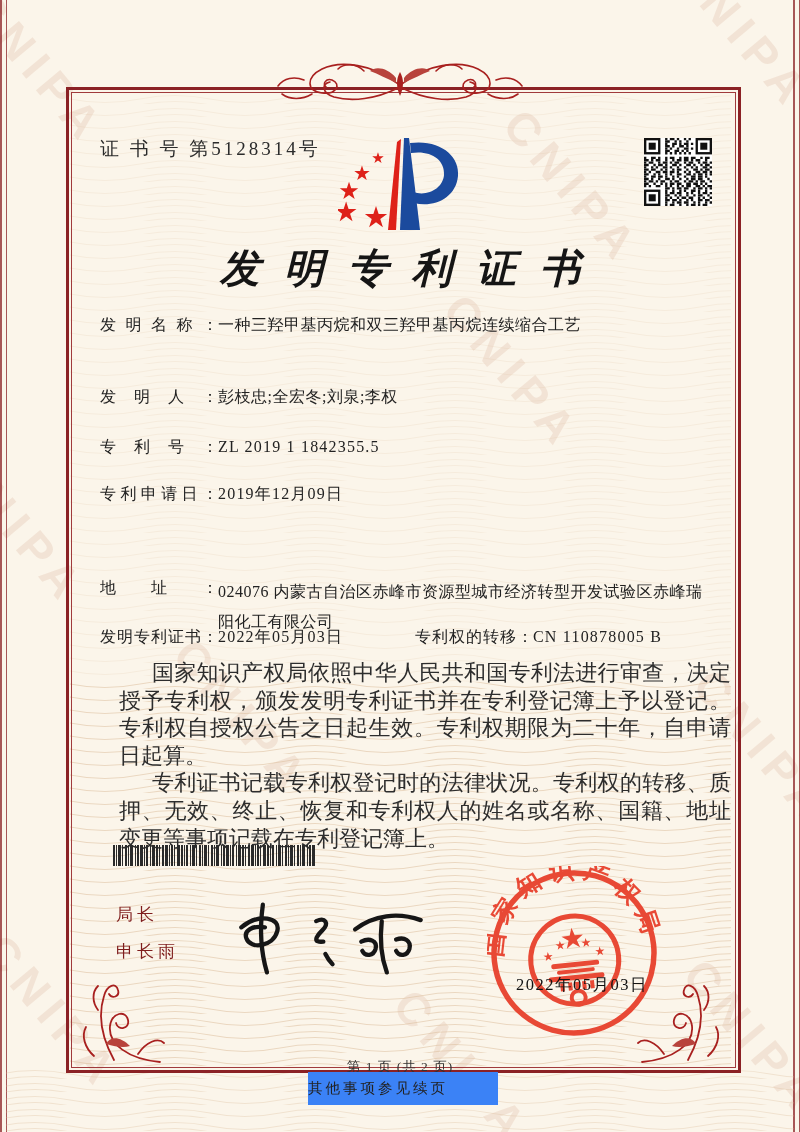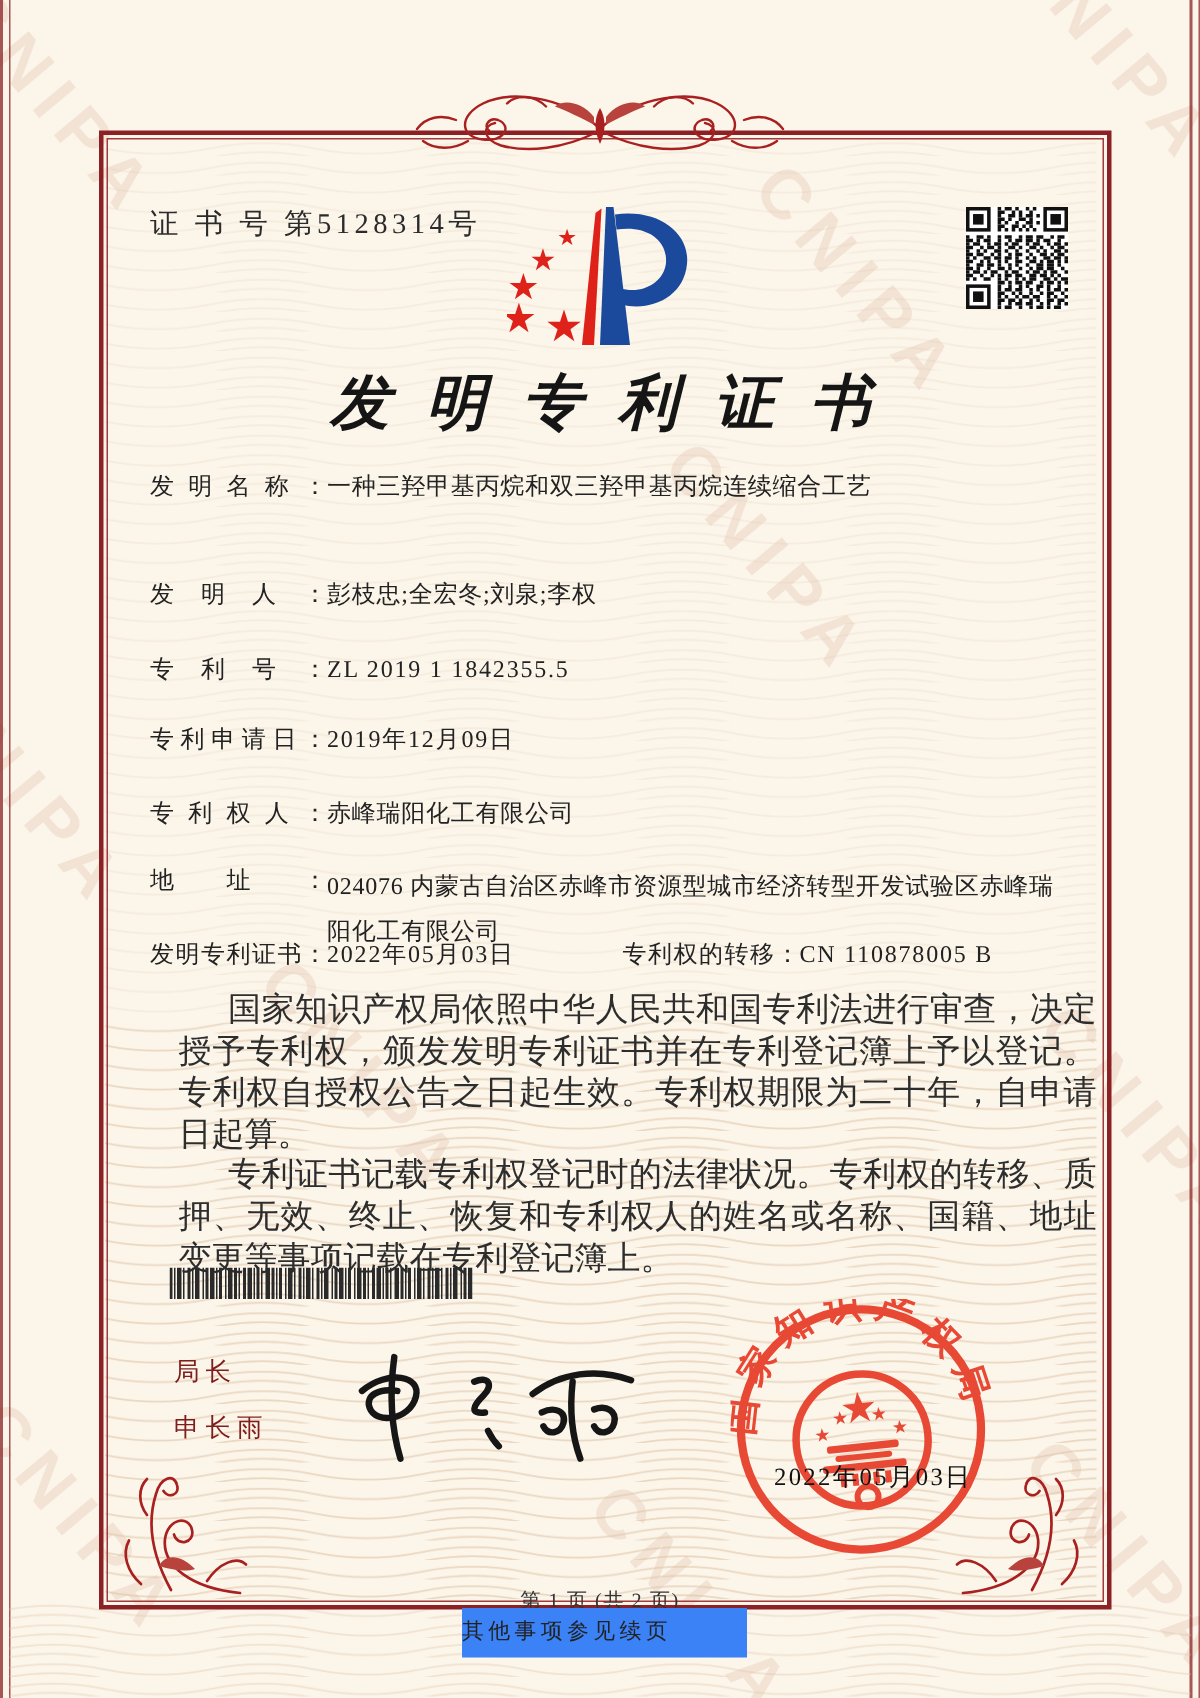--- a/index.html
+++ b/index.html
@@ -174,23 +174,20 @@
   </div>
   <div class="row" style="top:386px">
     <span class="lab">发明人：</span><span class="val">彭枝忠;全宏冬;刘泉;李权</span>
   </div>
   <div class="row" style="top:436px">
     <span class="lab">专利号：</span><span class="val num">ZL 2019 1 1842355.5</span>
   </div>
   <div class="row" style="top:483px">
     <span class="lab">专利申请日：</span><span class="val num">2019年12月09日</span>
   </div>
-  <div class="row" style="top:532px">
-    <span class="lab">专利权人：</span><span class="val">赤峰瑞阳化工有限公司</span>
-  </div>
   <div class="row" style="top:577px">
     <span class="lab">地址：</span><span class="addr-val">024076 内蒙古自治区赤峰市资源型城市经济转型开发试验区赤峰瑞阳化工有限公司</span>
   </div>
   <div class="row" style="top:626px;width:610px">
     <span class="lab">发明专利证书：</span><span class="val num">2022年05月03日</span>
     <span class="pair2">
       <span class="lab">专利权的转移：</span><span class="val num">CN 110878005 B</span>
     </span>
   </div>
 

